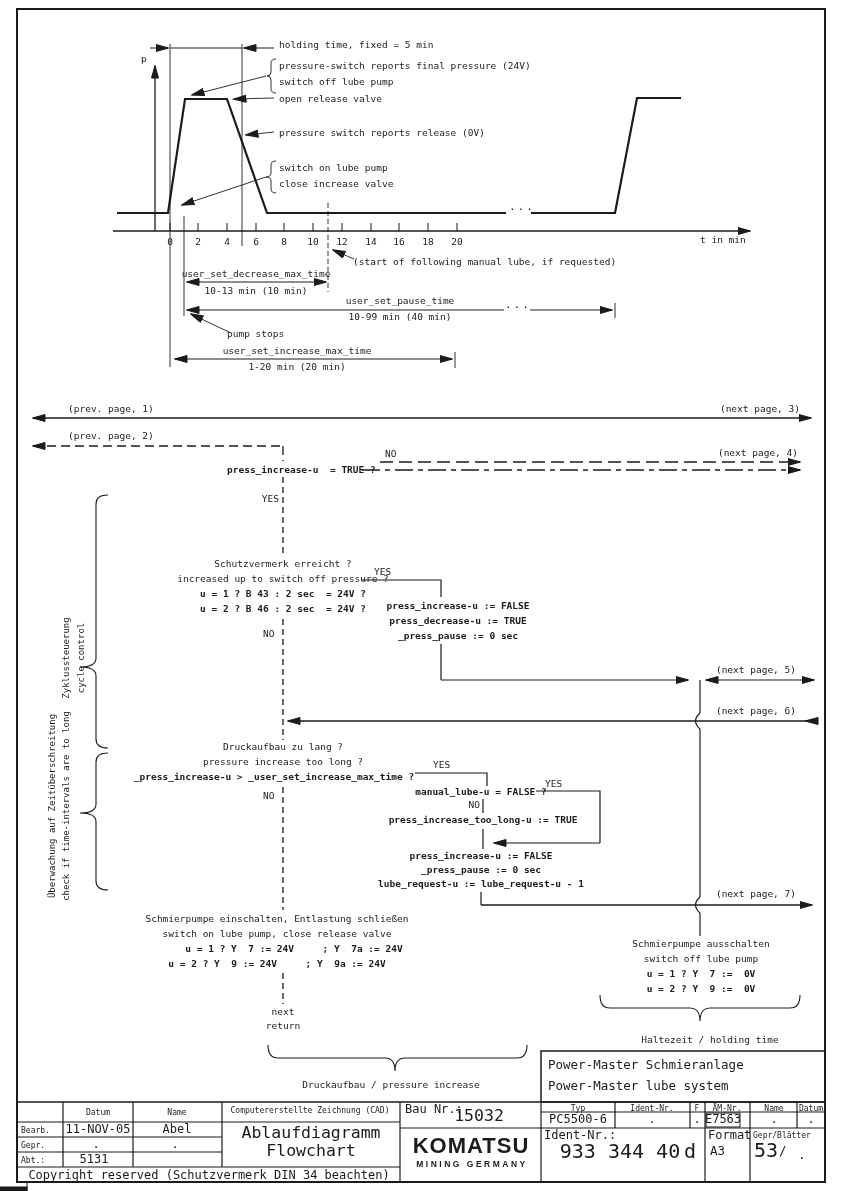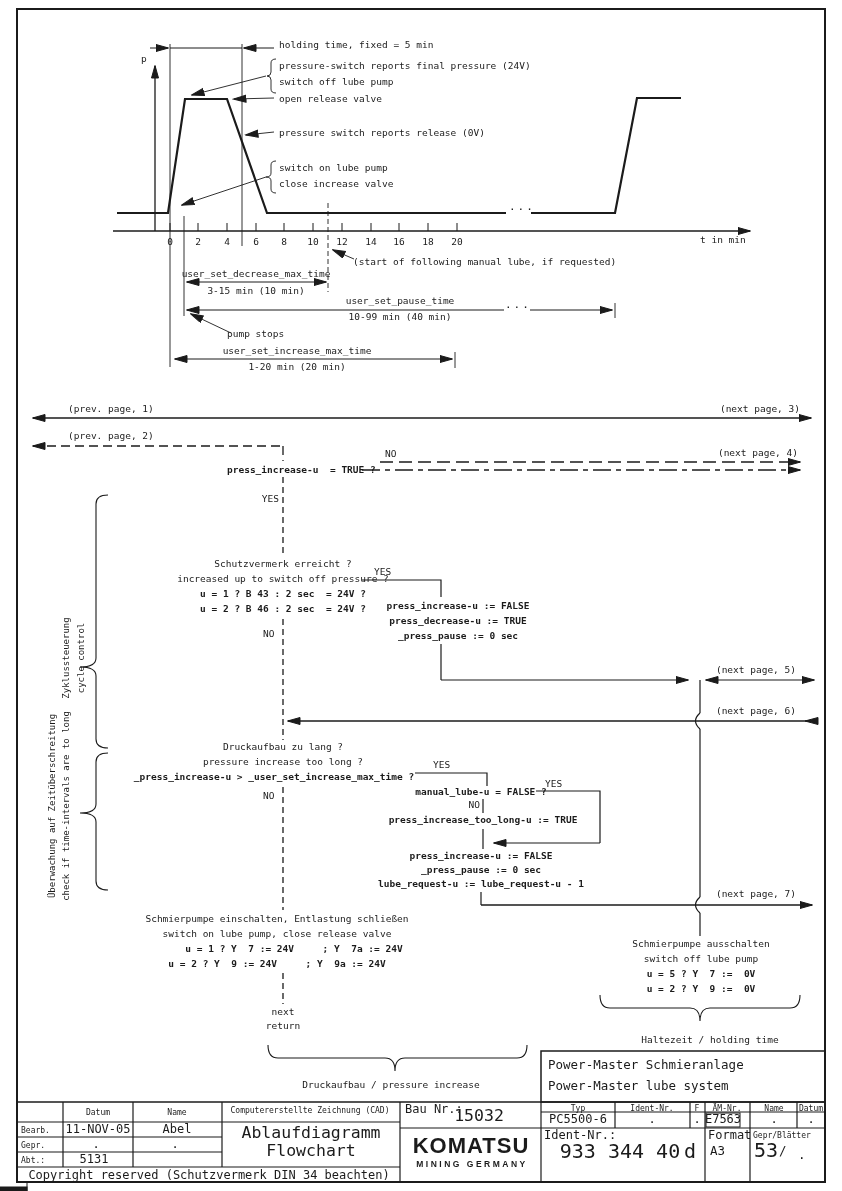--- a/index.html
+++ b/index.html
@@ -169,21 +169,21 @@
 <div class="t c" style="left:256px;top:237px">6</div>
 <div class="t c" style="left:284px;top:237px">8</div>
 <div class="t c" style="left:313px;top:237px">10</div>
 <div class="t c" style="left:342px;top:237px">12</div>
 <div class="t c" style="left:371px;top:237px">14</div>
 <div class="t c" style="left:399px;top:237px">16</div>
 <div class="t c" style="left:428px;top:237px">18</div>
 <div class="t c" style="left:457px;top:237px">20</div>
 <div class="t" style="left:353px;top:257px">(start of following manual lube, if requested)</div>
 <div class="t c" style="left:256px;top:269px">user_set_decrease_max_time</div>
-<div class="t c" style="left:256px;top:286px">3-15 min (10 min)</div>
+<div class="t c" style="left:256px;top:286px">10-13 min (10 min)</div>
 <div class="t c" style="left:400px;top:296px">user_set_pause_time</div>
 <div class="t c" style="left:400px;top:312px">10-99 min (40 min)</div>
 <div class="t s11" style="left:505px;top:300px">...</div>
 <div class="t" style="left:227px;top:329px">pump stops</div>
 <div class="t c" style="left:297px;top:346px">user_set_increase_max_time</div>
 <div class="t c" style="left:297px;top:362px">1-20 min (20 min)</div>
 
 <div class="t" style="left:68px;top:404px">(prev. page, 1)</div>
 <div class="t r" style="left:800px;top:404px">(next page, 3)</div>
 <div class="t" style="left:68px;top:431px">(prev. page, 2)</div>
@@ -216,21 +216,21 @@
 <div class="t c b" style="left:481px;top:879px">lube_request-u := lube_request-u - 1</div>
 <div class="t r" style="left:796px;top:889px">(next page, 7)</div>
 <div class="t c" style="left:277px;top:914px">Schmierpumpe einschalten, Entlastung schließen</div>
 <div class="t c" style="left:277px;top:929px">switch on lube pump, close release valve</div>
 <div class="t c b" style="left:294px;top:944px">u = 1 ? Y  7 := 24V     ; Y  7a := 24V</div>
 <div class="t c b" style="left:277px;top:959px">u = 2 ? Y  9 := 24V     ; Y  9a := 24V</div>
 <div class="t c" style="left:283px;top:1007px">next</div>
 <div class="t c" style="left:283px;top:1021px">return</div>
 <div class="t c" style="left:701px;top:939px">Schmierpumpe ausschalten</div>
 <div class="t c" style="left:701px;top:954px">switch off lube pump</div>
-<div class="t c b" style="left:701px;top:969px">u = 5 ? Y  7 :=  0V</div>
+<div class="t c b" style="left:701px;top:969px">u = 1 ? Y  7 :=  0V</div>
 <div class="t c b" style="left:701px;top:984px">u = 2 ? Y  9 :=  0V</div>
 
 <div class="t rot" style="left:66px;top:658px">Zyklussteuerung</div>
 <div class="t rot" style="left:81px;top:658px">cycle control</div>
 <div class="t rot" style="left:52px;top:806px">Überwachung auf Zeitüberschreitung</div>
 <div class="t rot" style="left:66px;top:806px">check if time-intervals are to long</div>
 <div class="t c" style="left:391px;top:1080px">Druckaufbau / pressure increase</div>
 <div class="t c" style="left:710px;top:1035px">Haltezeit / holding time</div>
 
 <div class="t s13" style="left:548px;top:1058px">Power-Master Schmieranlage</div>

